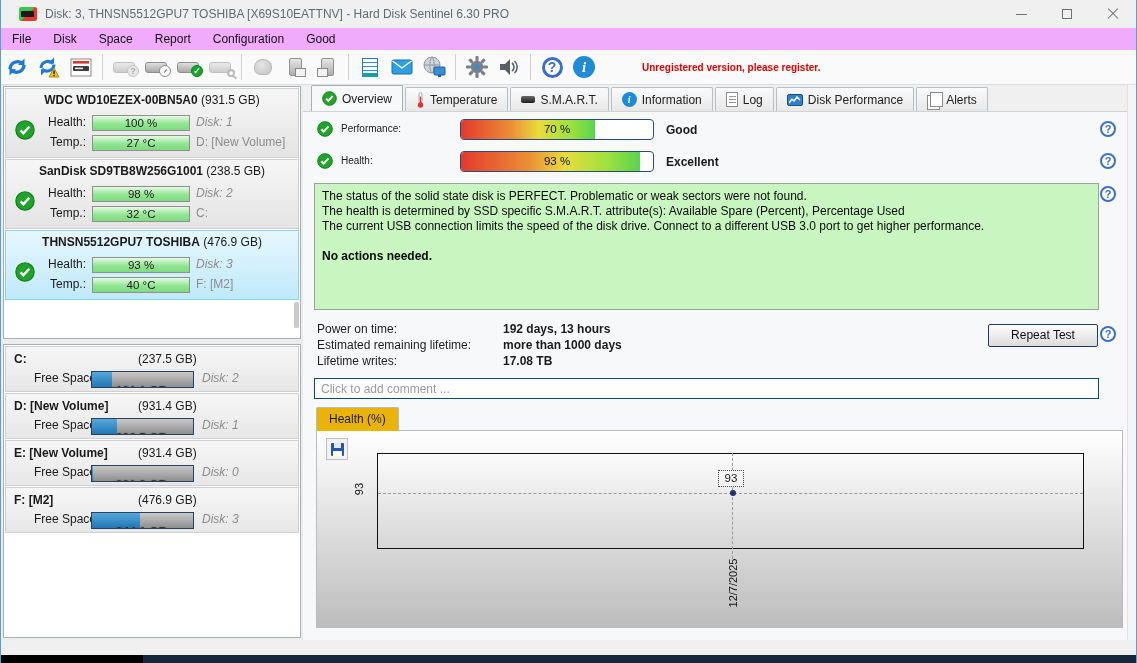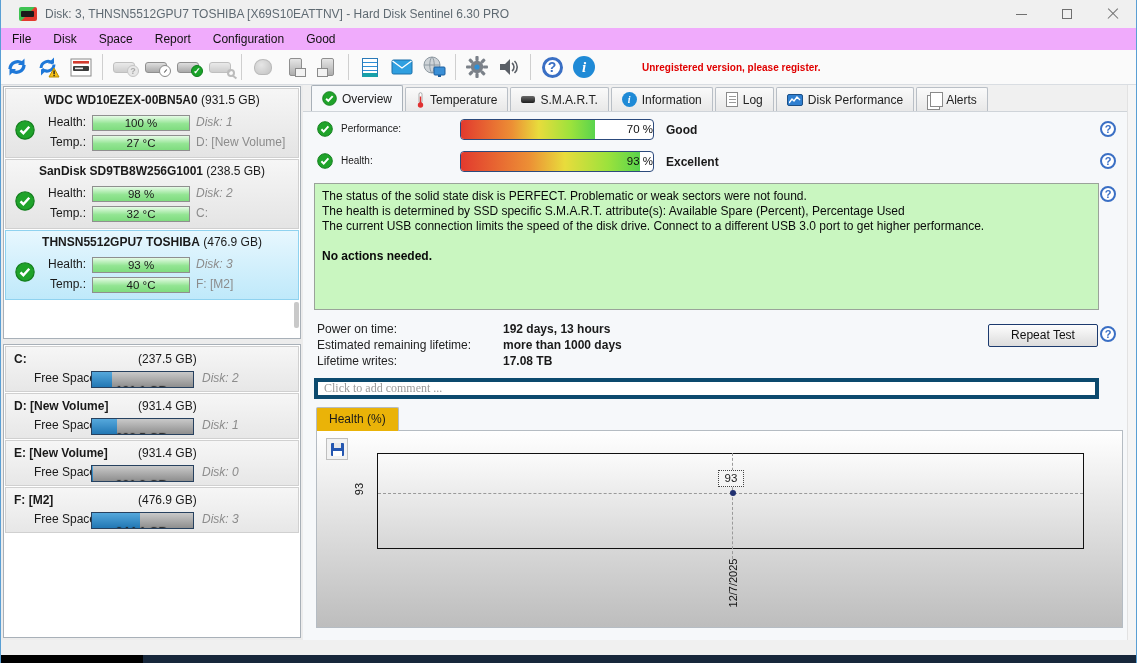--- a/index.html
+++ b/index.html
@@ -99,32 +99,32 @@
   .tab { display:flex; align-items:center; gap:5px; height:24px; padding:0 10px; border:1px solid #b9bfc6; border-bottom:none;
          background:linear-gradient(#fafafa,#e8e8e8); margin-right:2px; border-radius:2px 2px 0 0; color:#222; }
   .tab.active { background:#f6f8fa; height:26px; font-weight:normal; border-color:#a8b0b8; }
   .panel { position:absolute; top:27px; left:0; right:0; bottom:0; background:#f6f8fa; }
 
   .row-icon { position:absolute; left:14px; }
   .meter-label { position:absolute; left:38px; font-size:10px; }
   .meter { position:absolute; left:157px; width:194px; height:21px; border:1.5px solid #2c4a7c; border-radius:4px; background:#fff; overflow:hidden; }
   .meter-fill { position:absolute; left:0; top:0; bottom:0;
                 background:linear-gradient(to right,#e23a2e 0%,#ec8f35 38%,#e8dc3c 58%,#9ce23c 82%,#59d44d 100%); }
-  .meter-text { position:absolute; left:0; right:0; text-align:right; font-size:11.5px; line-height:18px; color:#111; }
+  .meter-text { position:absolute; left:0; right:0; text-align:center; font-size:11.5px; line-height:18px; color:#111; }
   .meter-rating { position:absolute; left:363px; font-weight:bold; }
   .help-pos { position:absolute; left:797px; }
 
   .statusbox { position:absolute; left:11px; top:71px; width:785px; height:127px; background:#c9f6c0; border:1px solid #9aa39a; padding:5px 7px; line-height:15px; color:#0a0a0a; }
   .statusbox .bold-line { font-weight:bold; margin-top:15px; }
 
   .stat-label { position:absolute; left:14px; color:#222; }
   .stat-value { position:absolute; left:200px; font-weight:bold; }
   .repeat-btn { position:absolute; left:685px; top:212px; width:110px; height:23px; border:1px solid #1c3a6e; border-radius:2px;
                 background:linear-gradient(#fdfdfd,#dcdcdc); text-align:center; line-height:21px; color:#111; }
-  .comment { position:absolute; left:11px; top:266px; width:785px; height:21px; background:#fff; border:4px solid #0c4a6e; color:#9a9a9a; padding:2px 6px; font-size:12px; font-family:Liberation Serif, serif; }
+  .comment { position:absolute; left:11px; top:266px; width:785px; height:21px; background:#fff; border:1px solid #0c4a6e; color:#9a9a9a; padding:2px 6px; font-size:12px; font-family:Liberation Sans, sans-serif; }
   .comment::placeholder { color:#9a9a9a; }
 
   
   .chart-tab { position:absolute; left:13px; top:295px; height:24px; padding:0 12px; background:#eab308; border:1px solid #b5bcc3; border-bottom:none; border-radius:2px 2px 0 0; line-height:23px; z-index:2; }
   .chart-panel { position:absolute; left:13px; top:318px; width:807px; height:198px; background:linear-gradient(#ffffff,#bdbdbd); border:1px solid #b5bcc3; }
   .save-btn { position:absolute; left:9px; top:7px; width:22px; height:22px; border:1px solid #bfbfbf; background:#f2f2f2; display:flex; align-items:center; justify-content:center; }
   .floppy { width:13px; height:13px; background:#2456b0; position:relative; border-radius:1px; }
   .floppy::before { content:""; position:absolute; left:3px; top:0; width:7px; height:5px; background:#e8e8e8; }
   .floppy::after { content:""; position:absolute; left:2px; bottom:0; width:9px; height:5px; background:#fff; }
   .plot { position:absolute; left:60px; top:22px; width:707px; height:96px; border:1px solid #111; background:linear-gradient(#fbfbfb,#d6d6d6); }

